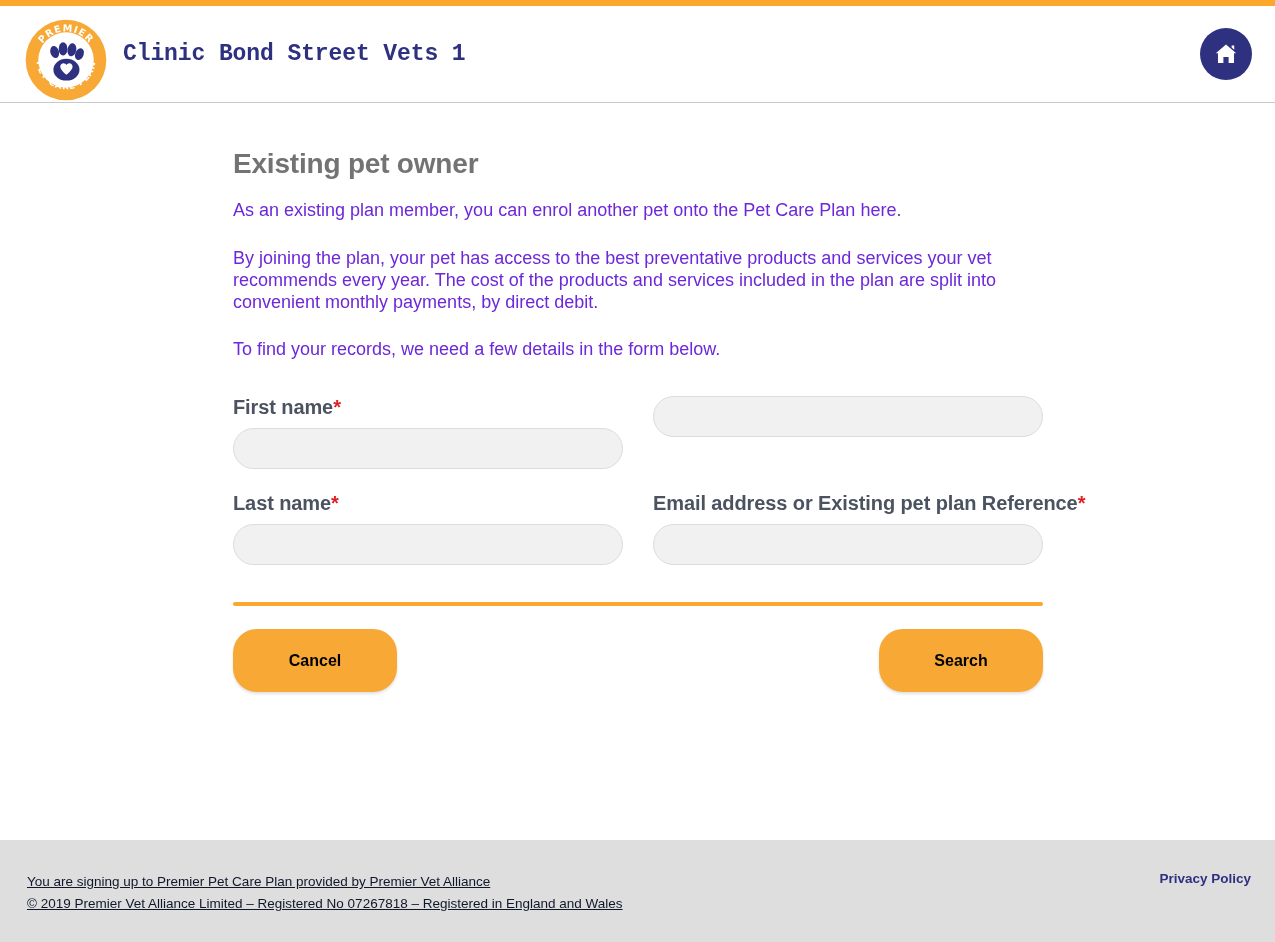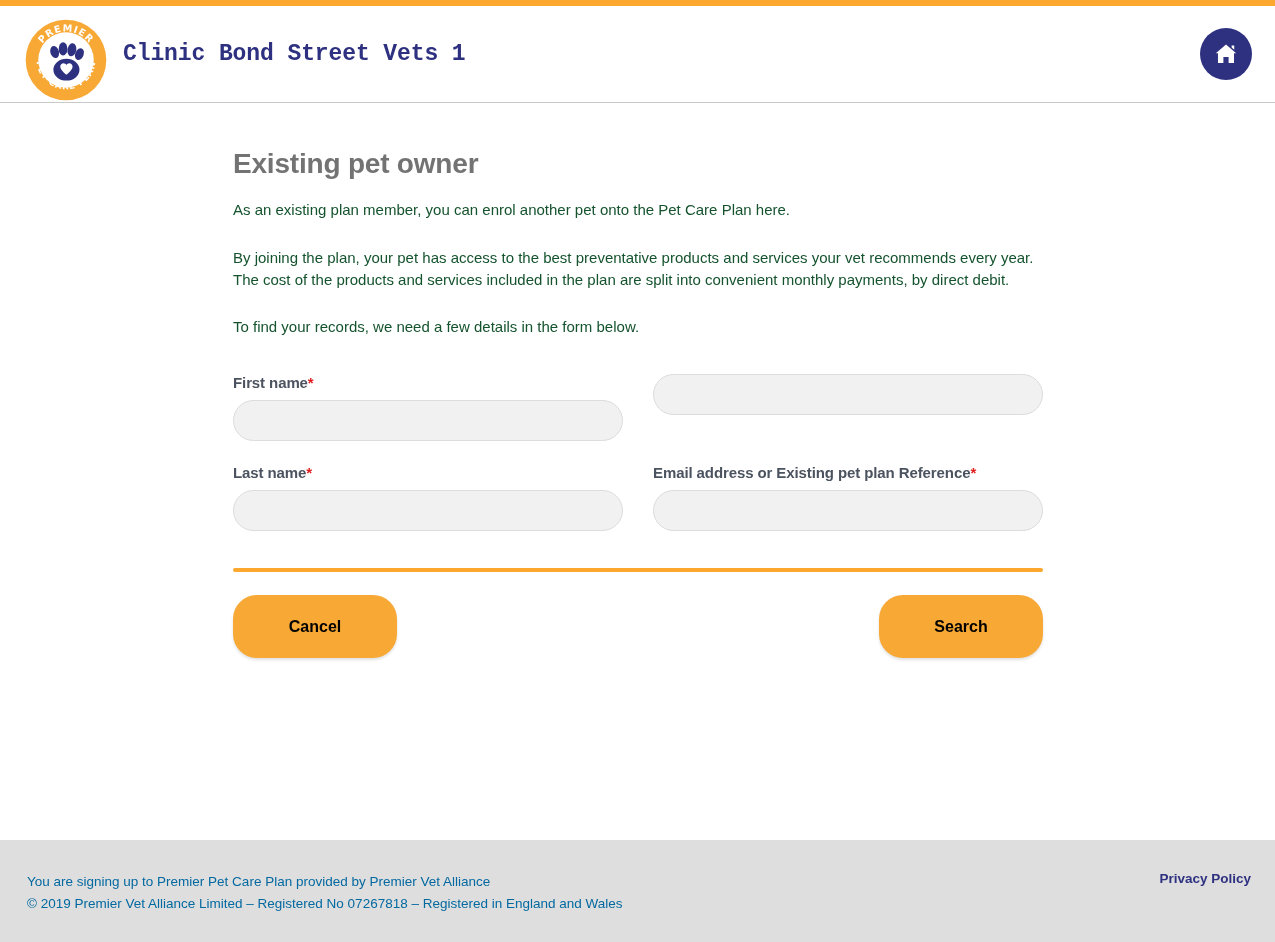--- a/index.html
+++ b/index.html
@@ -105,42 +105,42 @@
     margin: 44px 0 0 0;
     font-size: 28px;
     line-height: 34px;
     font-weight: bold;
     color: #737373;
     letter-spacing: -0.2px;
   }
 
   .intro-p {
     margin: 18px 8px 0 0;
-    font-size: 15px;
+    font-size: 18px;
     line-height: 22px;
-    color: #14532d;
+    color: #6d28d9;
     max-width: 806px;
   }
   .intro-p.second { margin-top: 26px; }
   .intro-p.third  { margin-top: 25px; }
 
   
   .form-grid {
     margin-top: 36px;
     display: grid;
     grid-template-columns: 390px 30px 390px;
     grid-row-gap: 23px;
   }
   .field { position: relative; }
   .field.col-left  { grid-column: 1; }
   .field.col-right { grid-column: 3; }
 
   .field-label {
     display: block;
-    font-size: 15px;
+    font-size: 20px;
     font-weight: bold;
     color: #4c5360;
     margin-bottom: 9px;
     letter-spacing: -0.1px;
     white-space: nowrap;
   }
   .req-star {
     color: #e02020;
     font-weight: bold;
   }
@@ -201,21 +201,22 @@
     width: 1275px;
     height: 102px;
     background: #dedede;
   }
   .footer-text {
     position: absolute;
     left: 27px;
     top: 31px;
     font-size: 13.5px;
     line-height: 22px;
-    color: #0369a1;
+    color: #0f172a;
+    text-decoration: underline;
   }
   .footer-line { display: block; white-space: nowrap; }
   .privacy-link {
     position: absolute;
     right: 24px;
     top: 31px;
     font-size: 13.5px;
     font-weight: bold;
     color: #2e3180;
     text-decoration: none;

